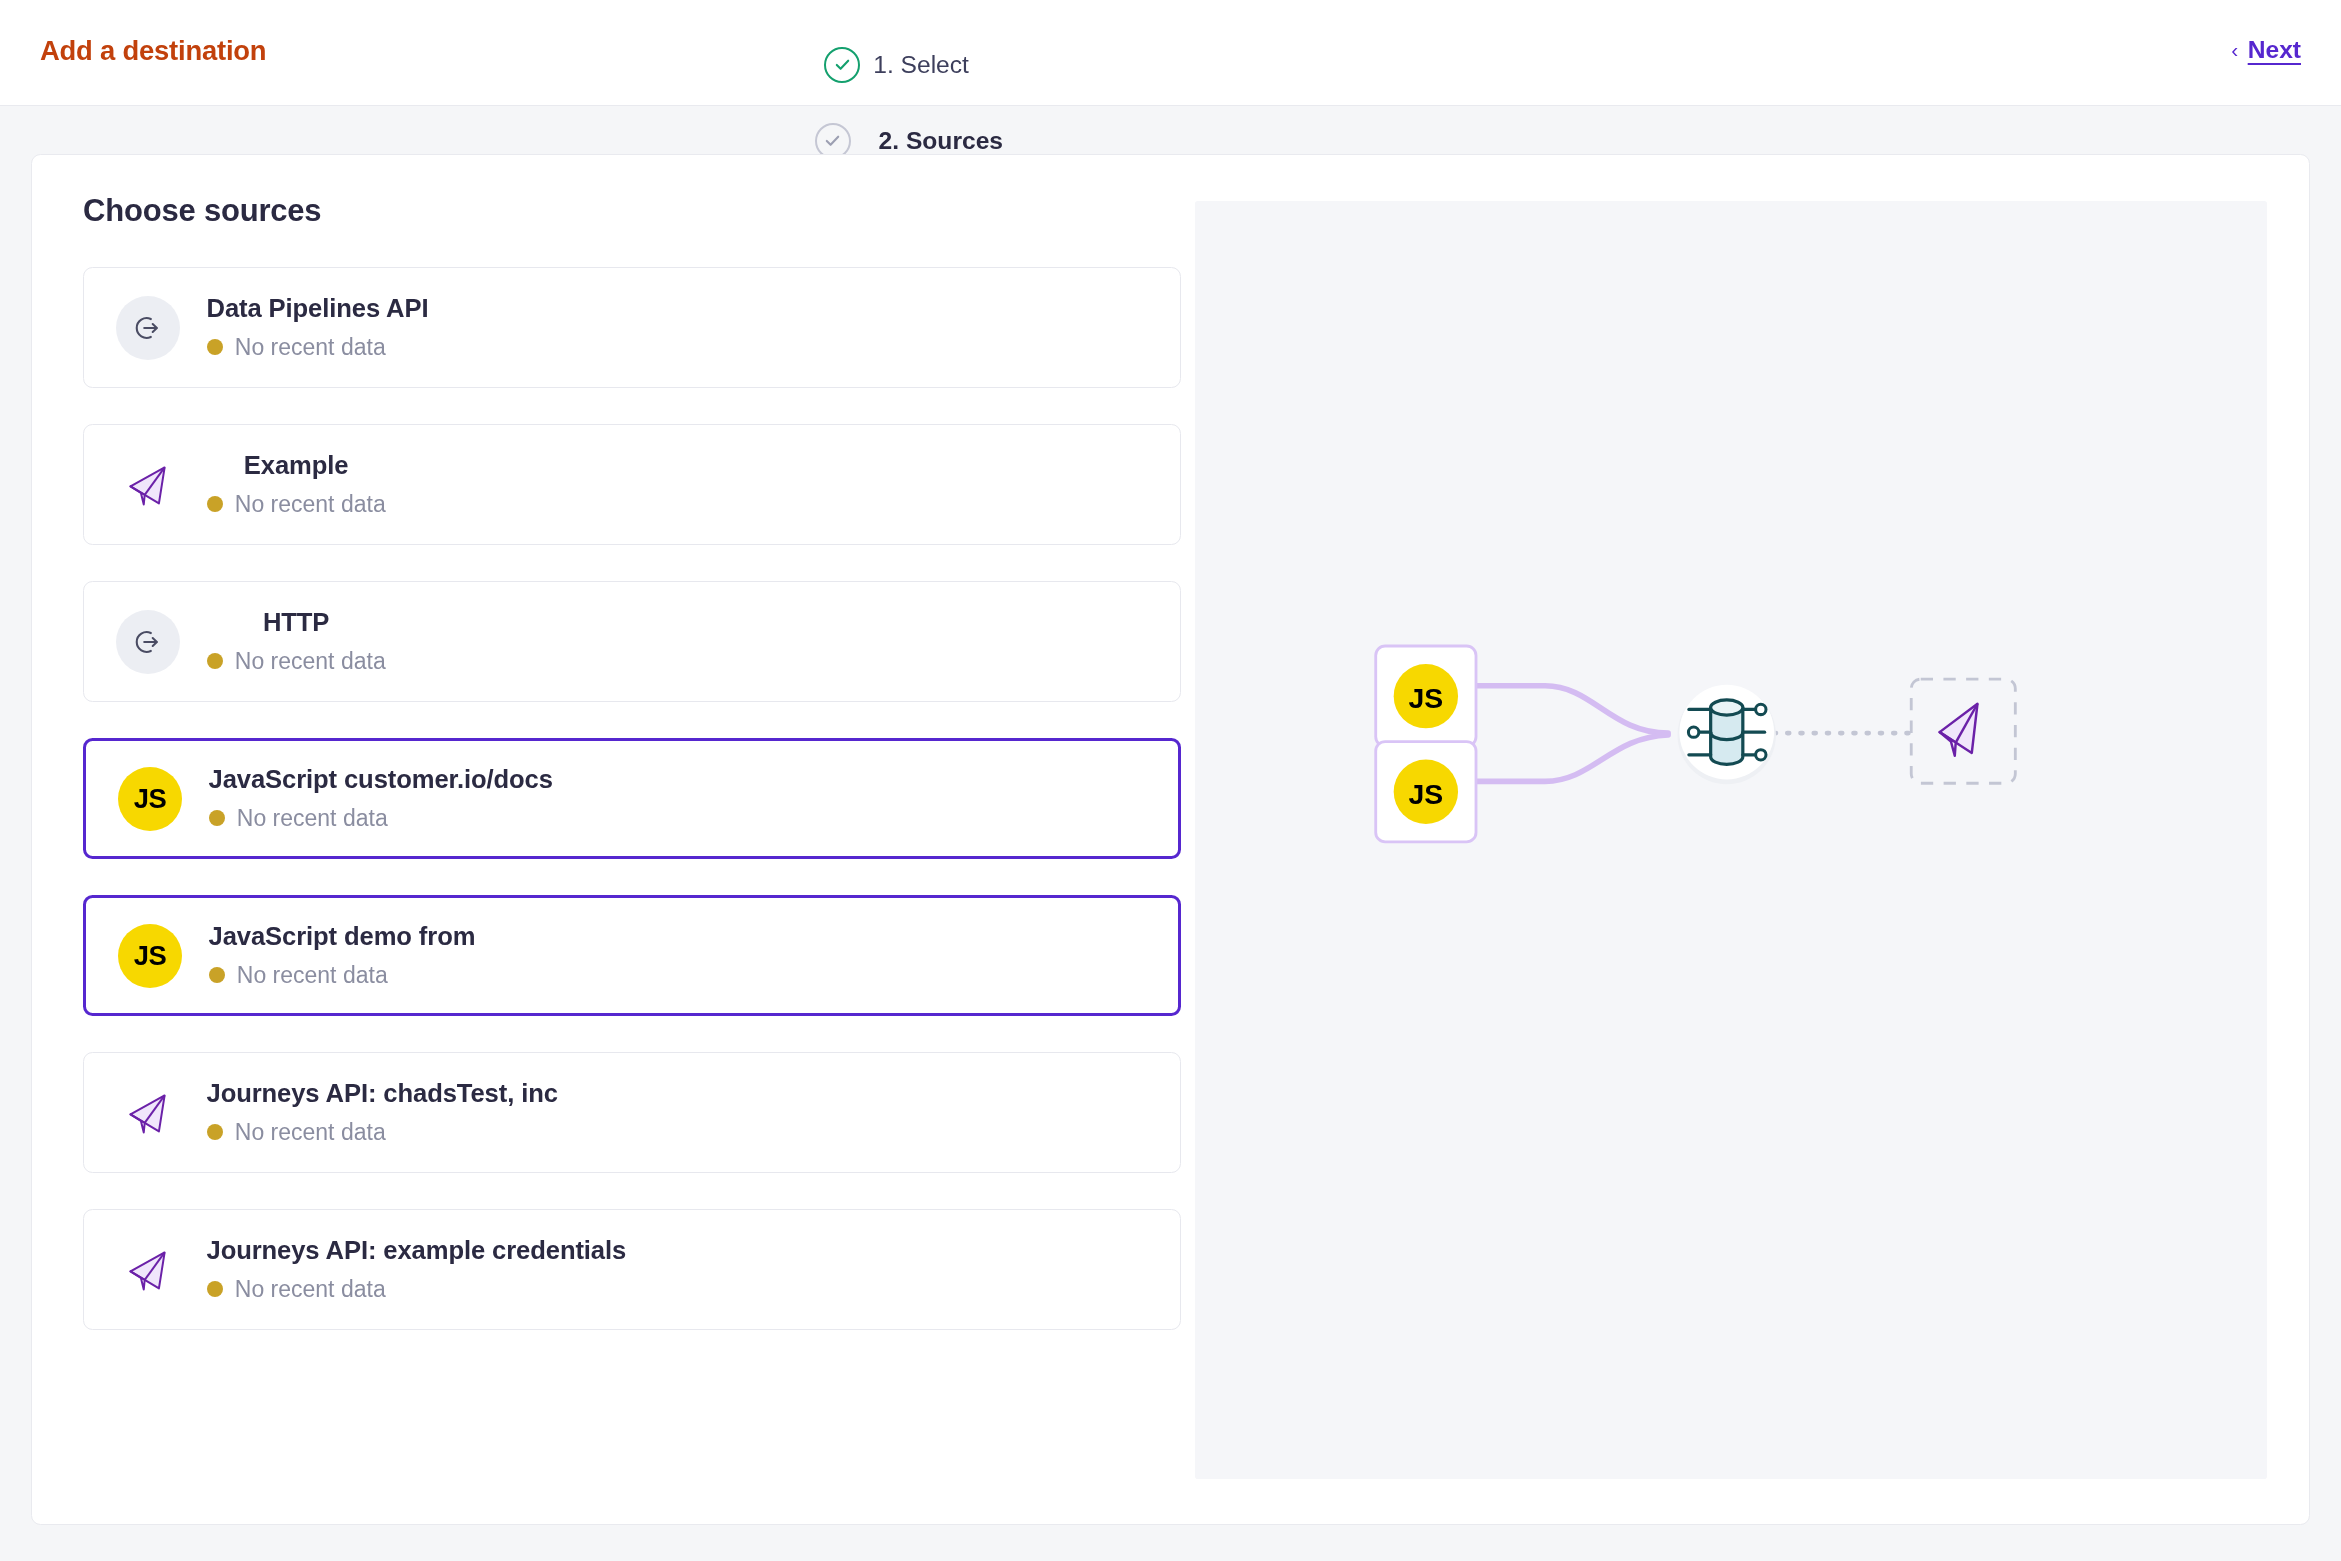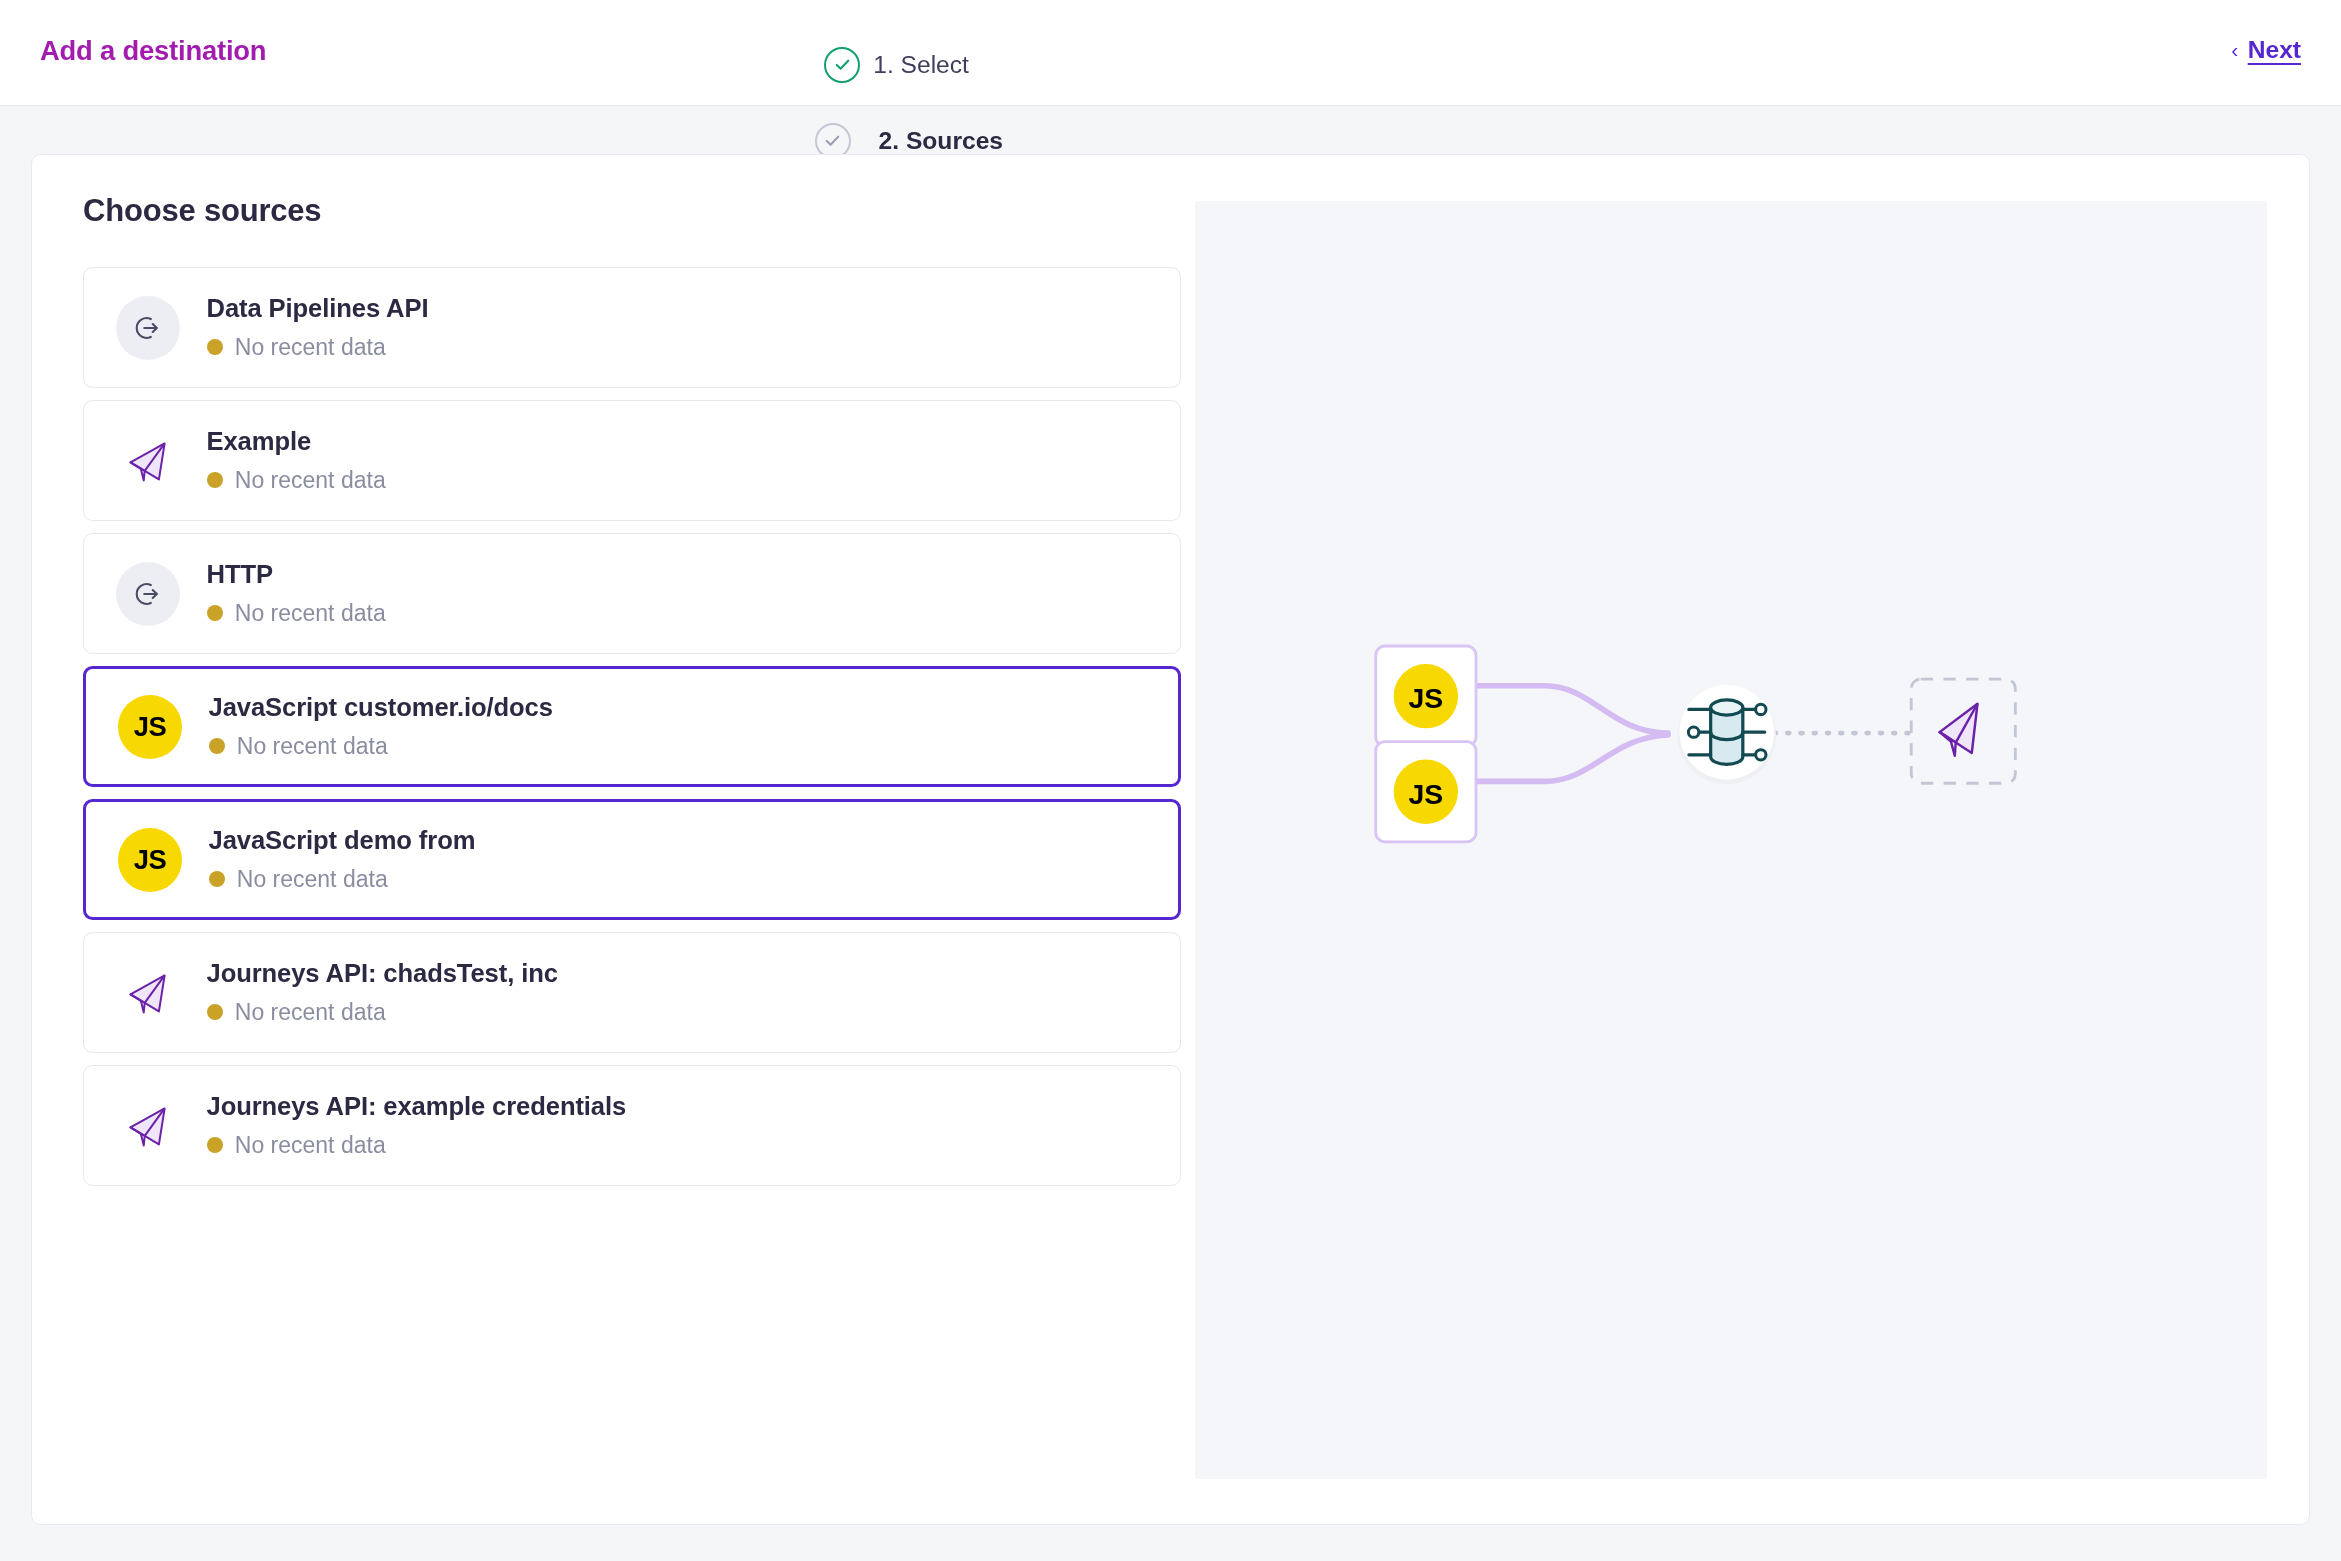--- a/index.html
+++ b/index.html
@@ -11,21 +11,21 @@
   }
 
   
   .topbar {
     position: absolute; left: 0; top: 0; width: 2341px; height: 106px;
     background: #ffffff;
     border-bottom: 1.9px solid #e9eaef;
   }
   .page-title {
     position: absolute; left: 40px; top: 35px;
-    font-size: 27.4px; font-weight: bold; color: #a21caf;
+    font-size: 27.4px; font-weight: bold; color: #c2410c;
     letter-spacing: -0.2px;
   }
   .stepper {
     position: absolute; left: 790px; top: 26.5px;
     display: flex; align-items: center; gap: 0px; flex-direction: column;
   }
   .step {
     display: flex; align-items: center; gap: 13.2px;
     padding: 0 24.6px 0 0;
     height: 76px;
@@ -85,22 +85,23 @@
   }
   .source-list { margin-top: 38px; }
 
   .source-card {
     position: relative;
     height: 121px;
     border: 1.4px solid #e7e8ee;
     border-radius: 9.5px;
     background: #ffffff;
     display: flex; align-items: center;
-    margin-bottom: 12px;
+    margin-bottom: 36px;
     cursor: pointer;
+    text-align: center;
   }
   .source-card.selected {
     border: 3.8px solid #5627cf;
   }
   .src-icon {
     width: 64px; height: 64px;
     margin-left: 32px;
     flex: 0 0 auto;
     display: flex; align-items: center; justify-content: center;
   }

